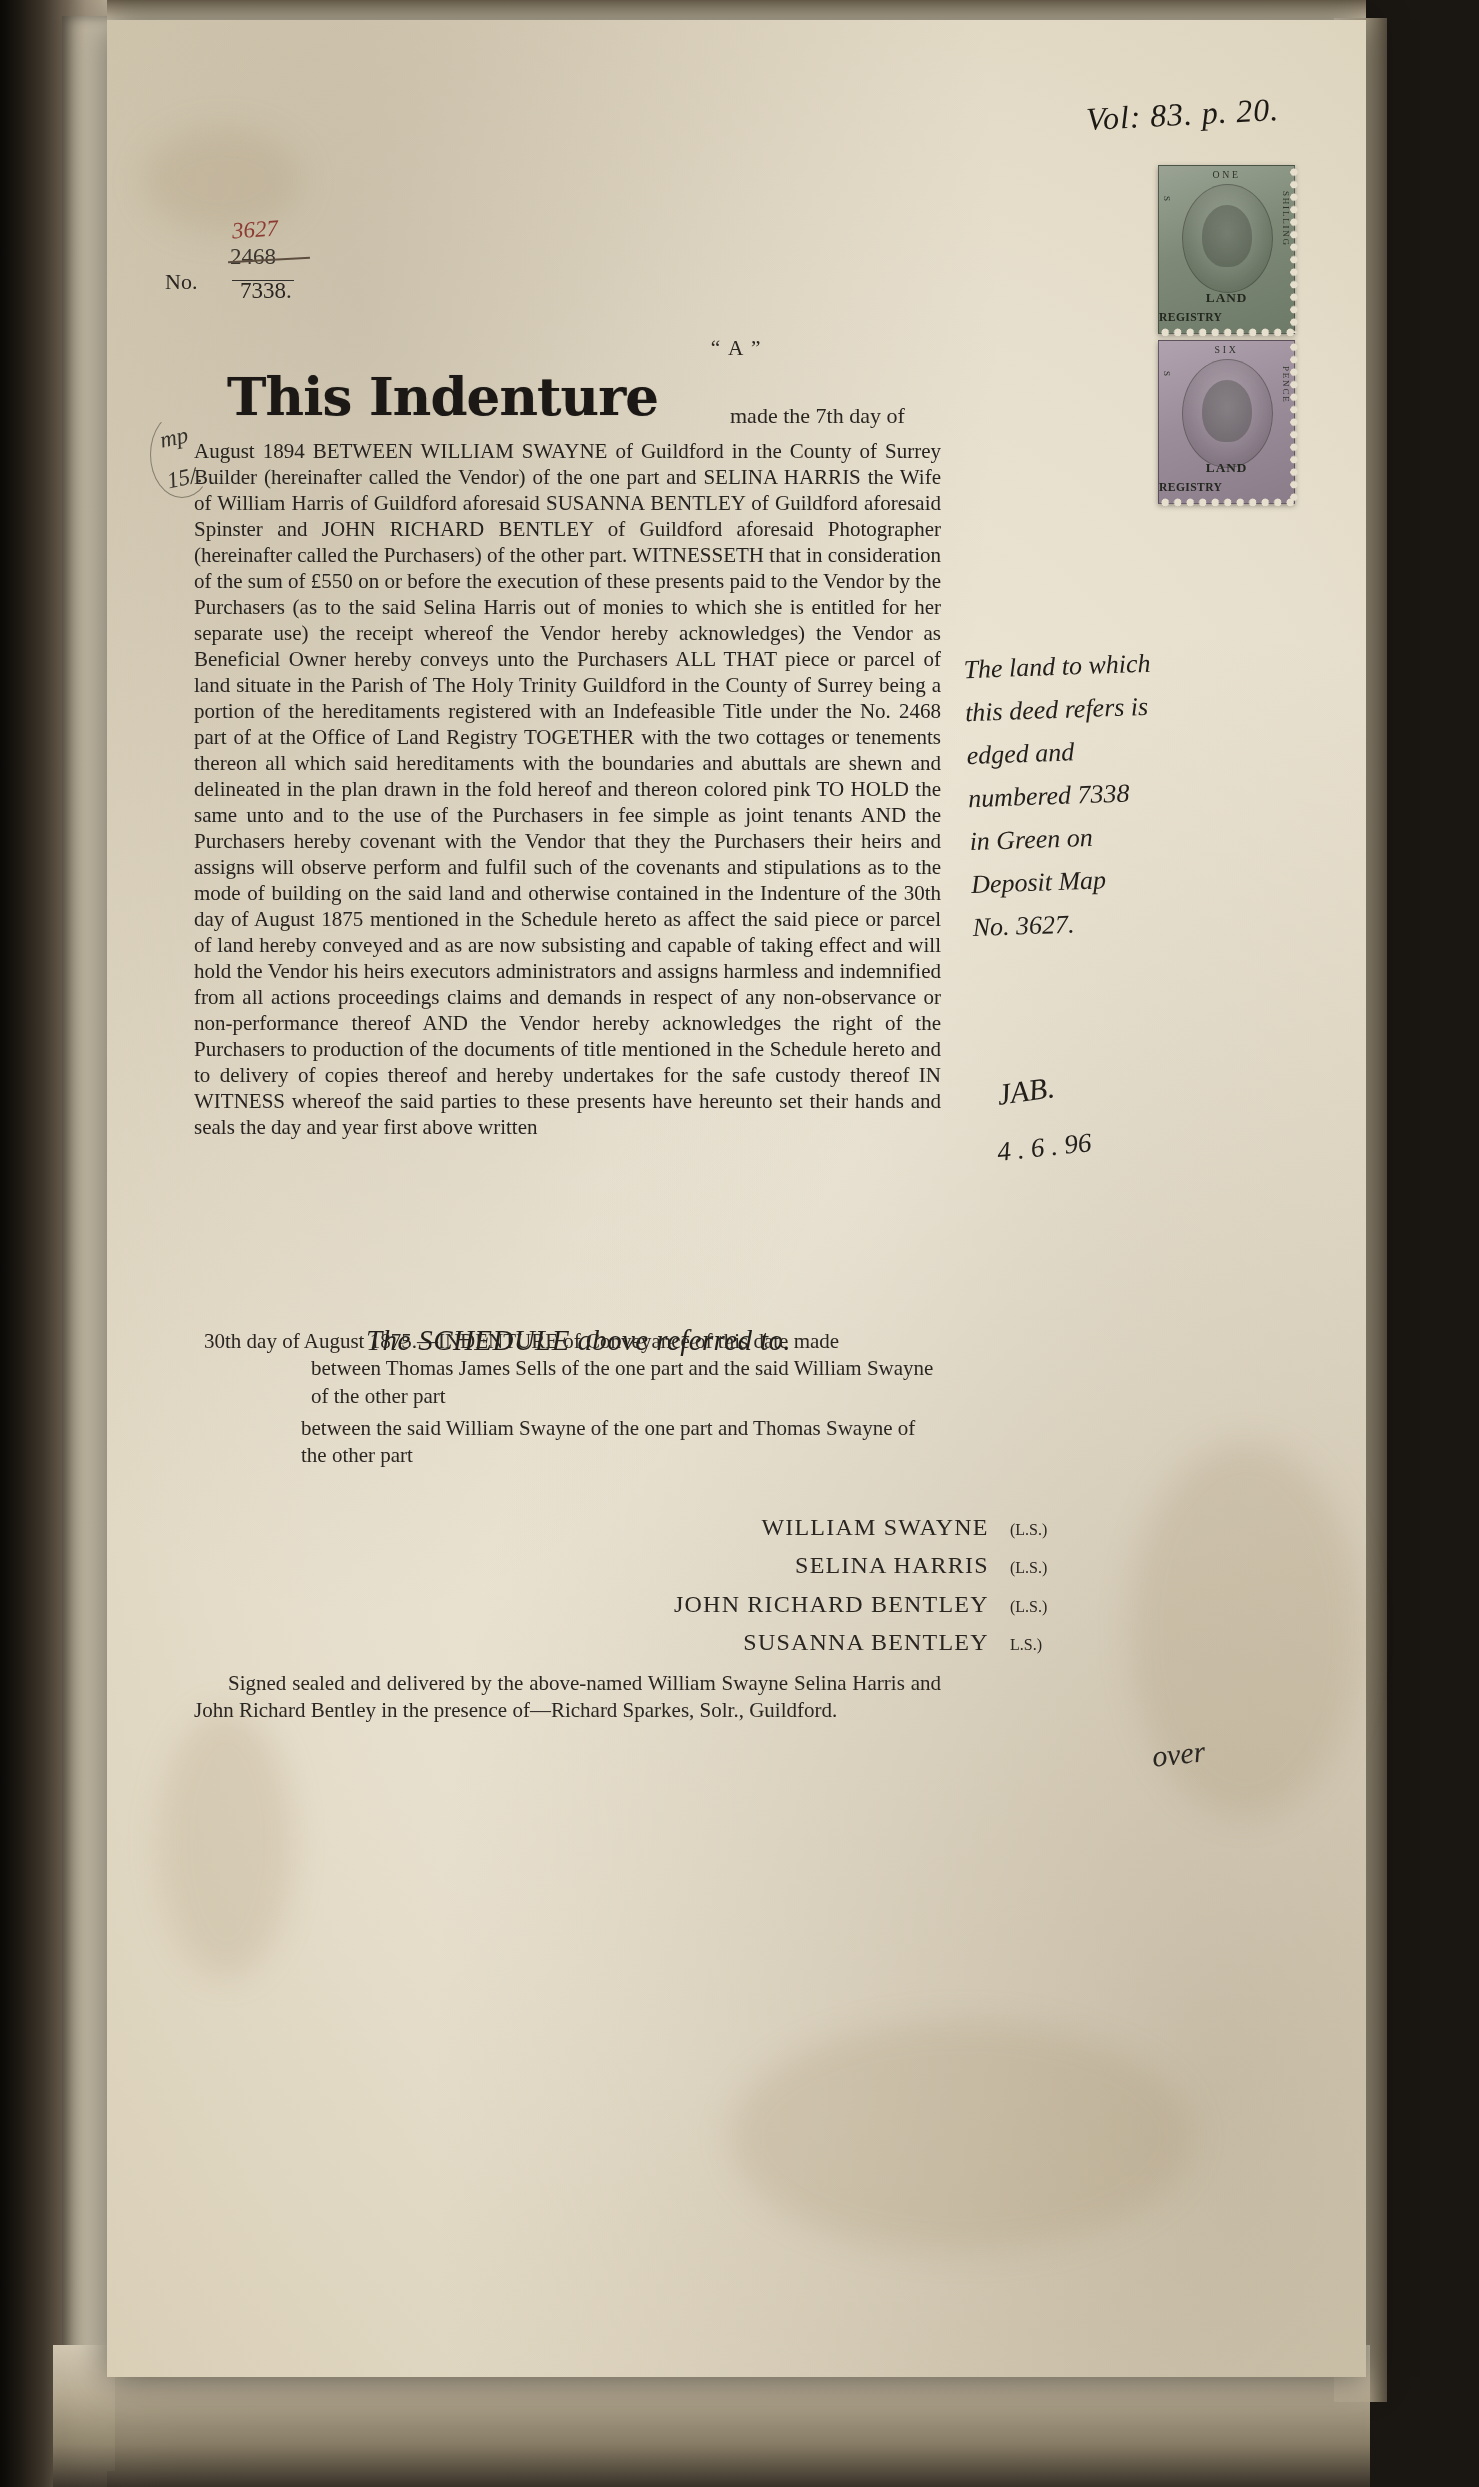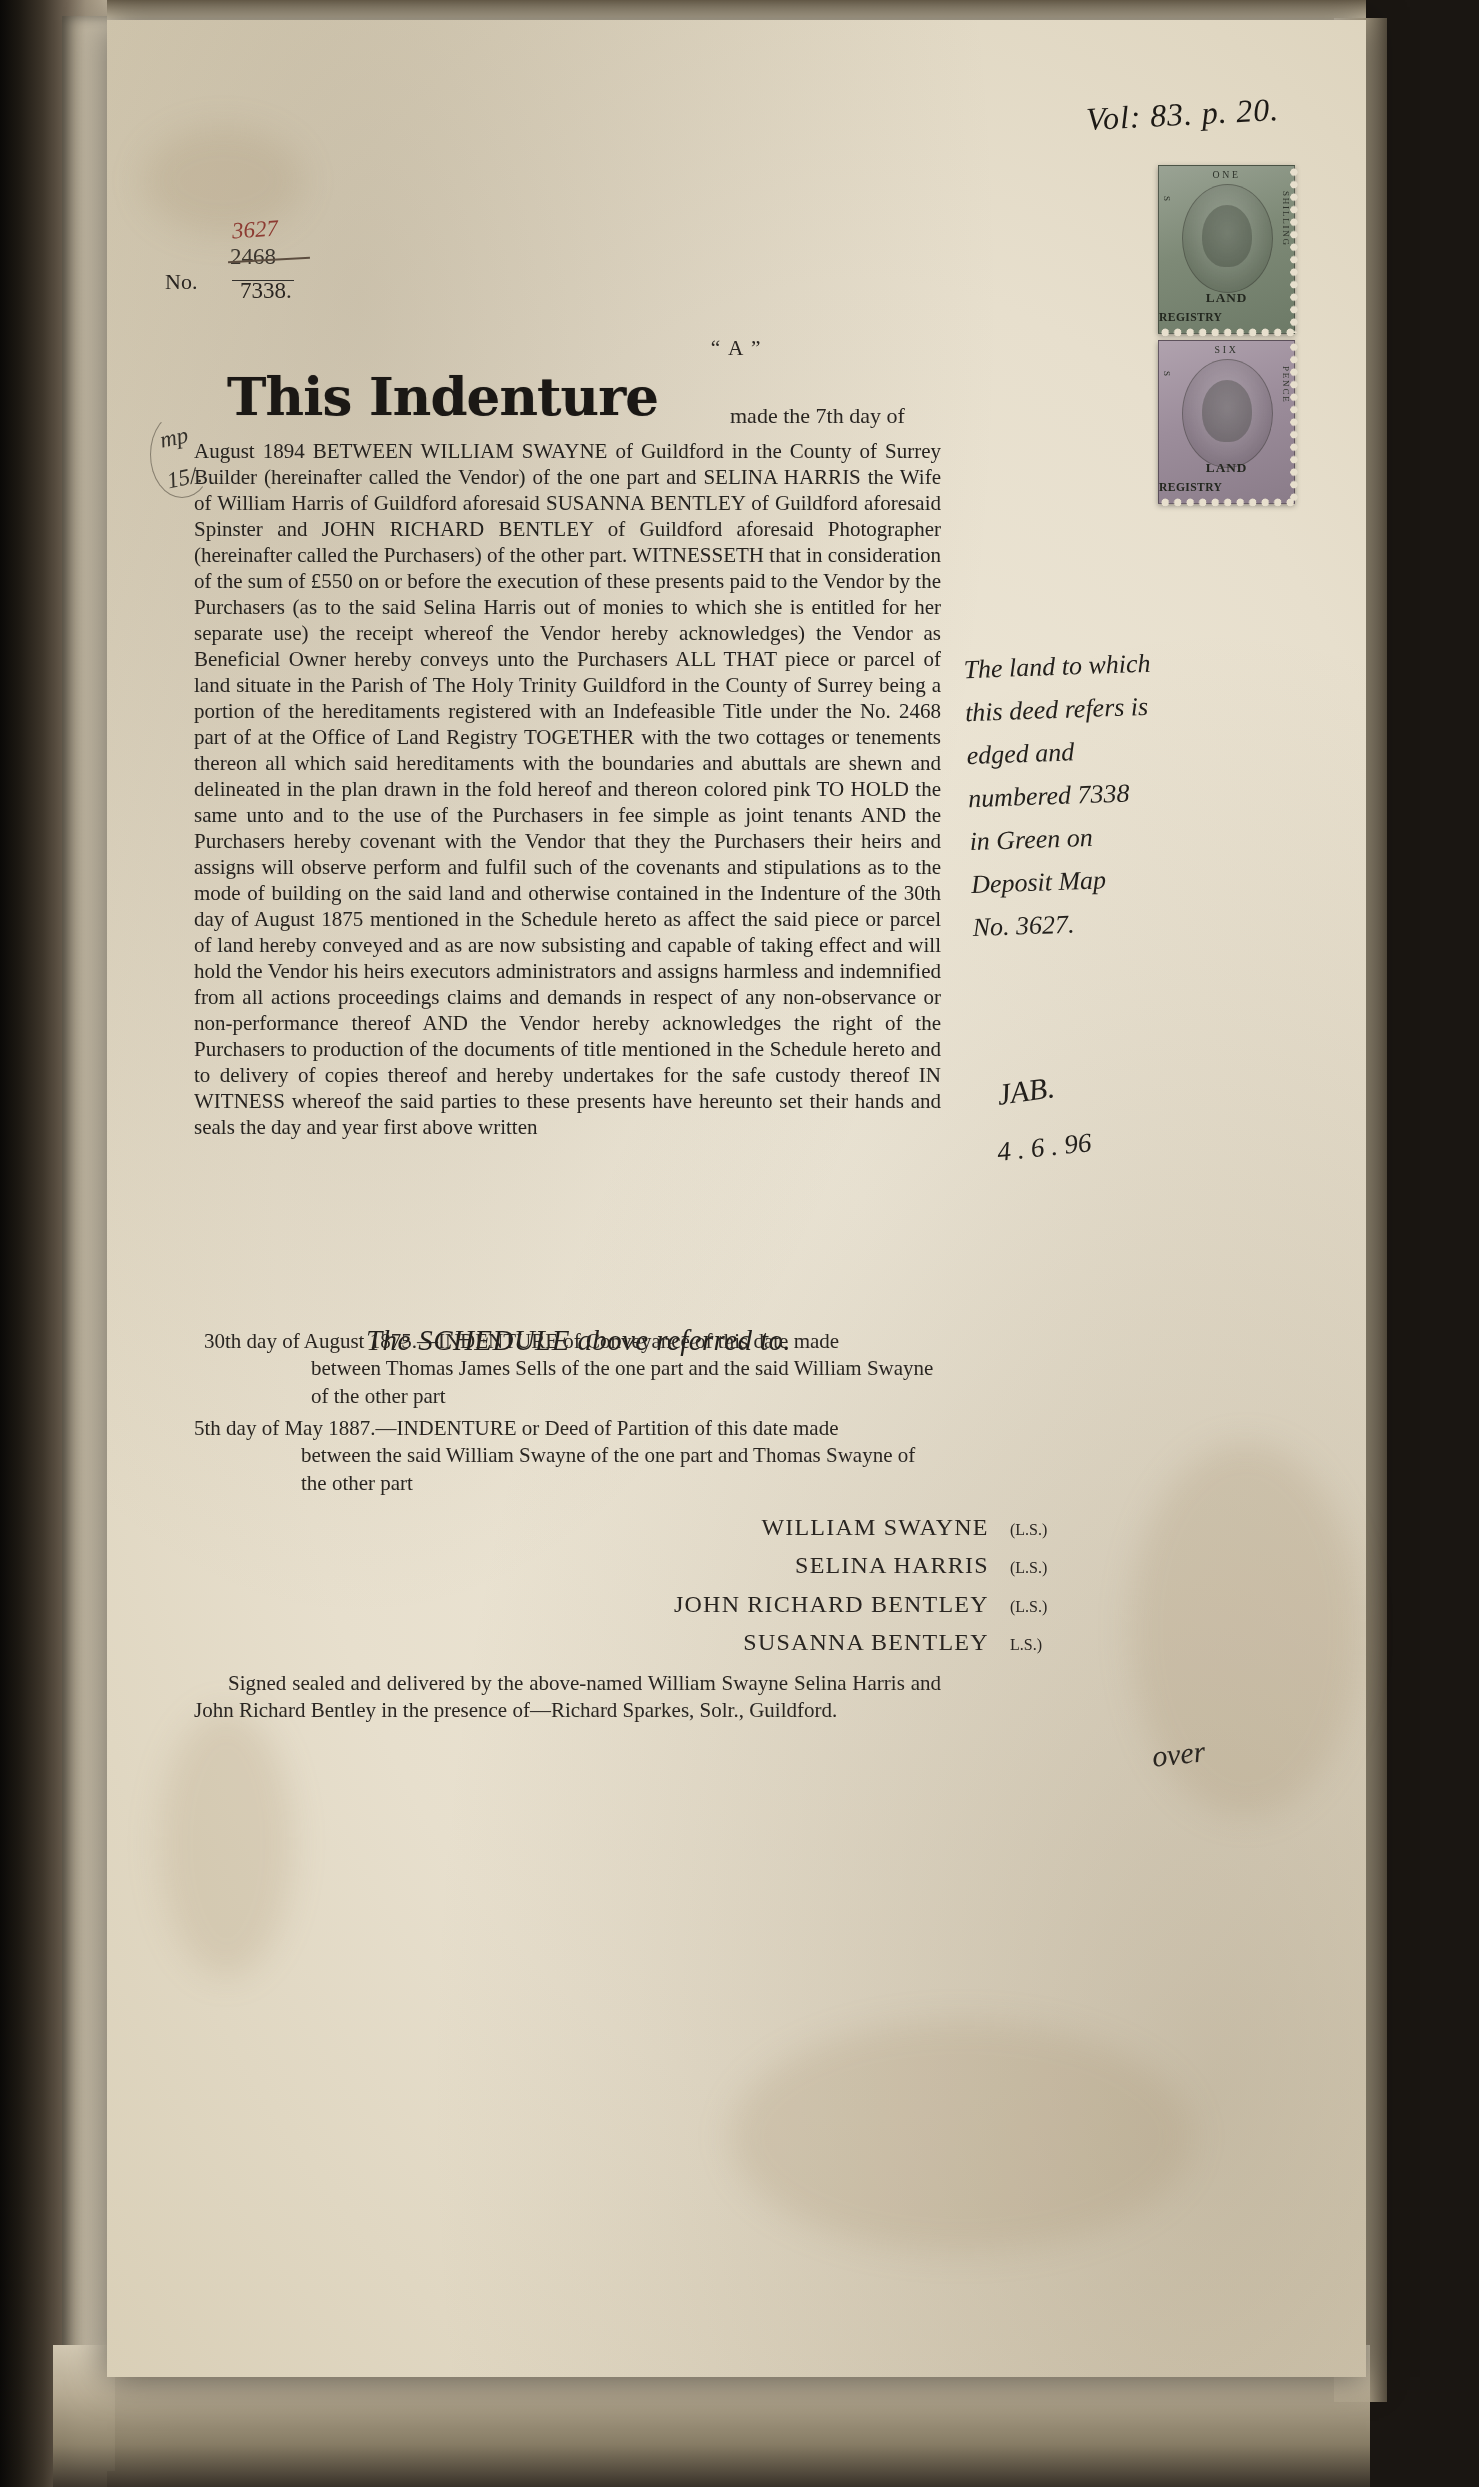--- a/index.html
+++ b/index.html
@@ -208,21 +208,20 @@
   <div class="txt" id="overword">over</div>
 
   <div class="txt" id="schedhdr">The SCHEDULE above referred to.</div>
 
   <div class="txt sched" id="sched1">
     <span>30th day of August 1875.—INDENTURE of Conveyance of this date made</span>
     <span class="ind">between Thomas James Sells of the one part and the said William Swayne of the other part</span>
   </div>
 
   <div class="txt sched" id="sched2">
-    <span>5th day of May 1887.—INDENTURE or Deed of Partition of this date made</span>
     <span class="ind">between the said William Swayne of the one part and Thomas Swayne of the other part</span>
   </div>
 
   <div class="txt" id="sigwrap">
     <div class="sigrow">
       <span class="signame sig" style="position:static">WILLIAM SWAYNE</span>
       <span class="lsbox">(L.S.)</span>
     </div>
     <div class="sigrow">
       <span class="signame sig" style="position:static">SELINA HARRIS</span>

